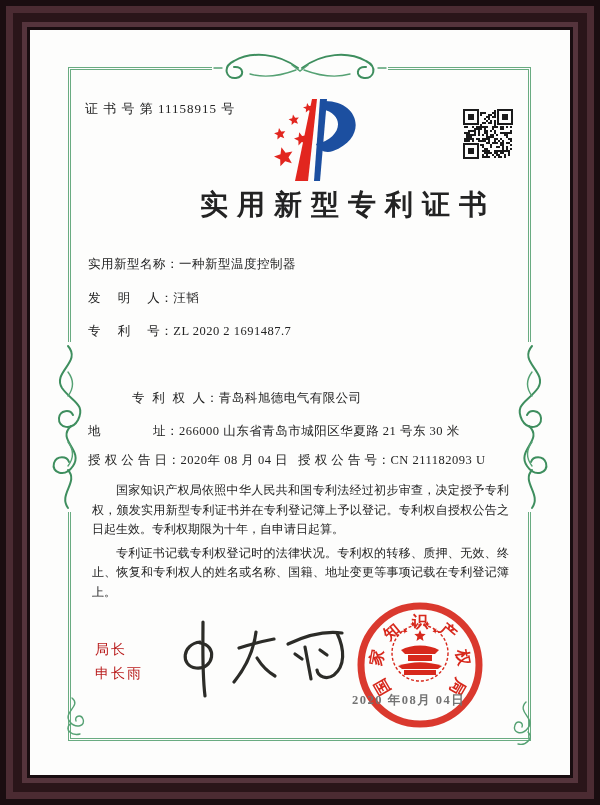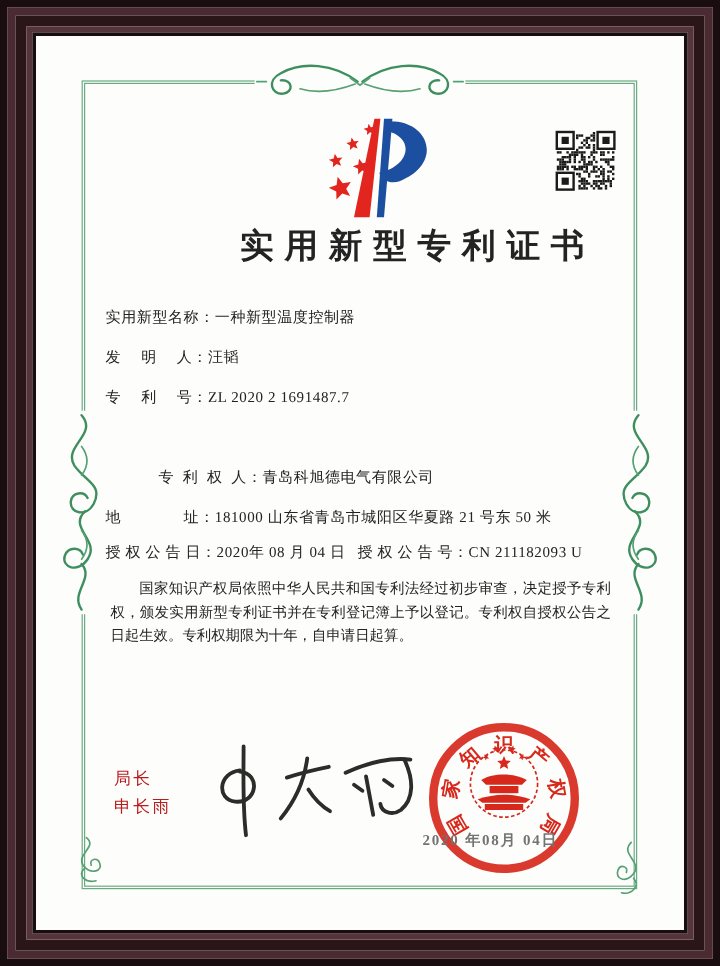--- a/index.html
+++ b/index.html
@@ -92,20 +92,21 @@
     </svg>
   </div>
   <div class="orn" style="left:506px;top:700px;">
     <svg width="40" height="48" viewBox="0 0 40 48">
       <g transform="translate(40,0) scale(-1,1)">
         <path class="gthin" d="M20,2 C30,12 10,18 18,28 C24,36 34,33 31,25 C29,20 22,22 24,27 M18,32 C12,38 20,46 28,44"></path>
       </g>
     </svg>
   </div>
 
+  <div id="cert-no">证 书 号 第 11158915 号</div>
 
   <div id="logo">
     <svg width="108" height="93" viewBox="0 0 108 93">
       <g id="logo-stars" fill="#e2261f">
           <path d="M25.4,54.3L29.6,59.8L36.4,58.6L32.5,64.2L35.8,70.3L29.2,68.3L24.4,73.3L24.2,66.5L18.0,63.5L24.5,61.2Z"></path>
           <path d="M43.2,39.2L46.1,43.1L50.9,42.2L48.1,46.2L50.4,50.4L45.8,49.0L42.5,52.5L42.4,47.7L38.0,45.6L42.6,44.0Z"></path>
           <path d="M23.0,35.1L25.2,38.6L29.3,38.2L26.7,41.4L28.3,45.2L24.5,43.7L21.4,46.4L21.6,42.3L18.1,40.2L22.1,39.1Z"></path>
           <path d="M37.0,21.6L39.1,24.8L42.9,24.4L40.5,27.3L42.0,30.8L38.4,29.4L35.6,31.9L35.8,28.2L32.6,26.2L36.2,25.3Z"></path>
           <path d="M51.1,10.1L53.0,13.0L56.4,12.7L54.2,15.3L55.6,18.5L52.4,17.2L49.8,19.5L50.0,16.1L47.0,14.3L50.4,13.4Z"></path>
         </g>
@@ -320,29 +321,30 @@
   <div class="frow" style="top:290px;">
     <span class="fl">发　 明　 人：</span><span class="fv">汪韬</span>
   </div>
   <div class="frow" style="top:323px;">
     <span class="fl">专　 利　 号：</span><span class="fv">ZL 2020 2 1691487.7</span>
   </div>
   <div class="frow" style="top:390px;margin-left:44px;">
     <span class="fl">专  利  权  人：</span><span class="fv">青岛科旭德电气有限公司</span>
   </div>
   <div class="frow" style="top:423px;">
-    <span class="fl">地　　　　址：</span><span class="fv">181000 山东省青岛市城阳区华夏路 21 号东 50 米</span>
+    <span class="fl">地　　　　址：</span><span class="fv">266000 山东省青岛市城阳区华夏路 21 号东 30 米</span>
   </div>
   <div class="frow" style="top:452px;">
     <span class="fl">授 权 公 告 日：</span><span class="fv">2020年 08 月 04 日</span>
     <span class="pair2"><span class="fl">授 权 公 告 号：</span><span class="fv">CN 211182093 U</span></span>
   </div>
 
   <div id="body-text">
     <p>国家知识产权局依照中华人民共和国专利法经过初步审查，决定授予专利权，颁发实用新型专利证书并在专利登记簿上予以登记。专利权自授权公告之日起生效。专利权期限为十年，自申请日起算。</p>
+    <p>专利证书记载专利权登记时的法律状况。专利权的转移、质押、无效、终止、恢复和专利权人的姓名或名称、国籍、地址变更等事项记载在专利登记簿上。</p>
   </div>
 
   <div id="director">
     <div>局长</div>
     <div>申长雨</div>
   </div>
 
   <div id="signature">
     <svg width="190" height="95" viewBox="0 0 190 95" fill="none" stroke="#2c2c28" stroke-width="3.2" stroke-linecap="round">
       <path d="M32,30 C14,32 12,54 28,56 C46,58 50,33 32,31"></path>

